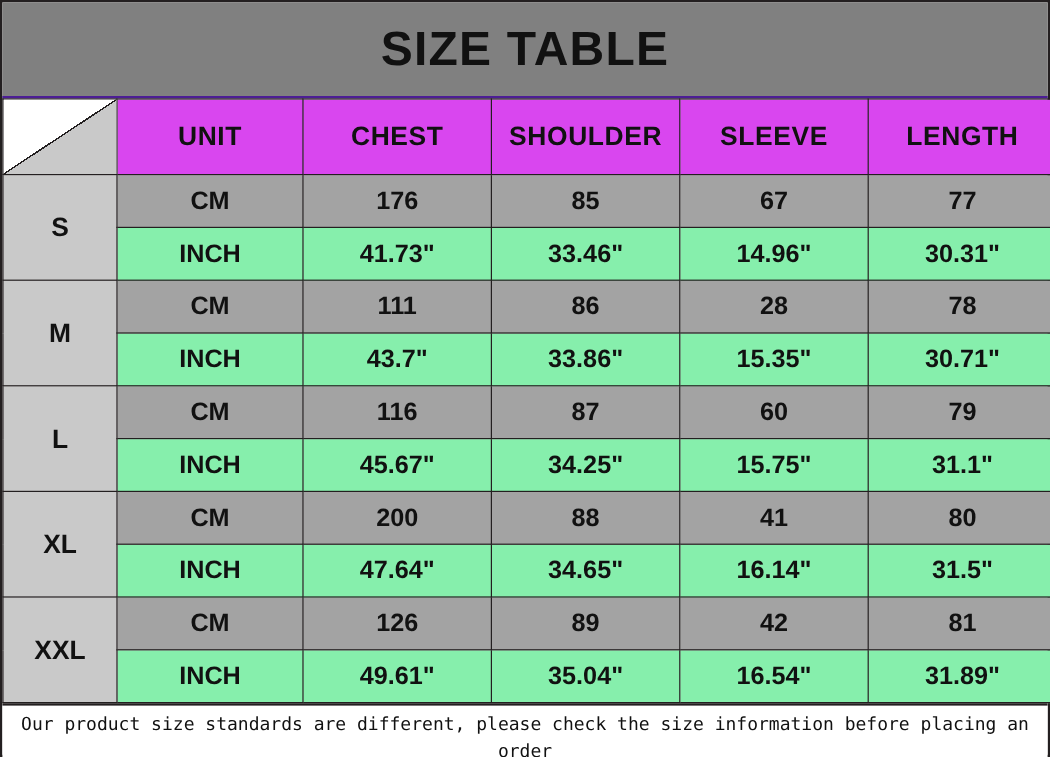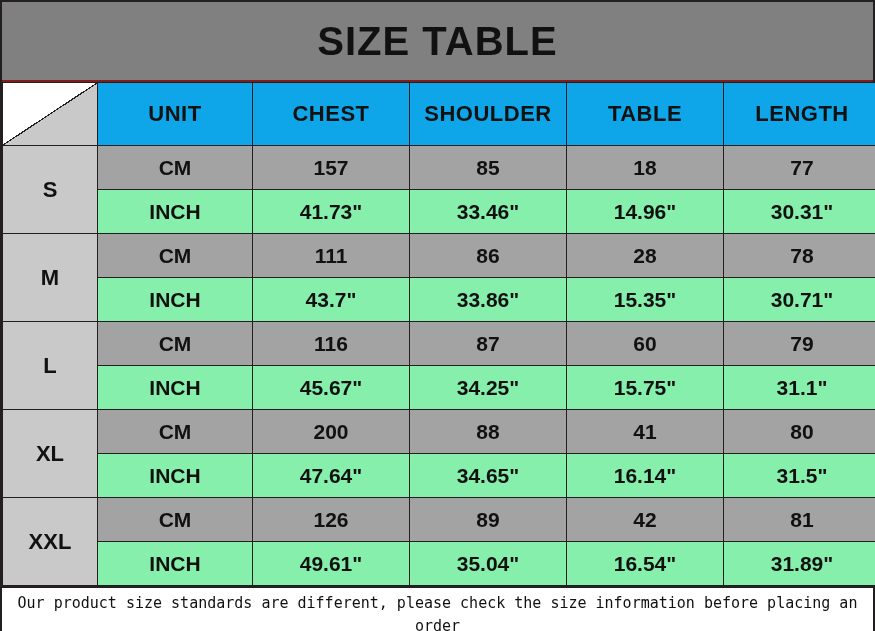--- a/index.html
+++ b/index.html
@@ -22,21 +22,21 @@
     display: flex;
     flex-direction: column;
     position: relative;
   }
   .title-bar {
     height: 78px;
     background: #808080;
     display: flex;
     align-items: center;
     justify-content: center;
-    border-bottom: 2px solid #7f1d1d;
+    border-bottom: 2px solid #4c1d95;
     flex: 0 0 auto;
   }
   .title-text {
     font-size: 40px;
     font-weight: bold;
     letter-spacing: 1px;
     color: #111111;
     font-family: "Liberation Sans", sans-serif;
   }
   table.size-table {
@@ -52,21 +52,21 @@
     font-weight: bold;
     color: #111111;
     padding: 0;
   }
   .col-size  { width: 95px; }
   .col-unit  { width: 155px; }
   .col-data  { width: 157px; }
 
   thead th {
     height: 62px;
-    background: #0ea5e9;
+    background: #d946ef;
     font-size: 22px;
     letter-spacing: 0.5px;
   }
   th.corner {
     background: #c9c9c9;
     position: relative;
     padding: 0;
     overflow: hidden;
   }
   th.corner .diag-white {
@@ -130,32 +130,32 @@
       <col class="col-data">
     </colgroup>
     <thead>
       <tr>
         <th class="corner">
           <span class="diag-white"></span>
         </th>
         <th>UNIT</th>
         <th>CHEST</th>
         <th>SHOULDER</th>
-        <th>TABLE</th>
+        <th>SLEEVE</th>
         <th>LENGTH</th>
       </tr>
     </thead>
     <tbody>
 
       <tr class="row-cm">
         <td class="size-cell" rowspan="2">S</td>
         <td class="unit-cell">CM</td>
-        <td class="value-cell">157</td>
+        <td class="value-cell">176</td>
         <td class="value-cell">85</td>
-        <td class="value-cell">18</td>
+        <td class="value-cell">67</td>
         <td class="value-cell">77</td>
       </tr>
       <tr class="row-inch">
         <td class="unit-cell">INCH</td>
         <td class="value-cell">41.73"</td>
         <td class="value-cell">33.46"</td>
         <td class="value-cell">14.96"</td>
         <td class="value-cell">30.31"</td>
       </tr>
 

